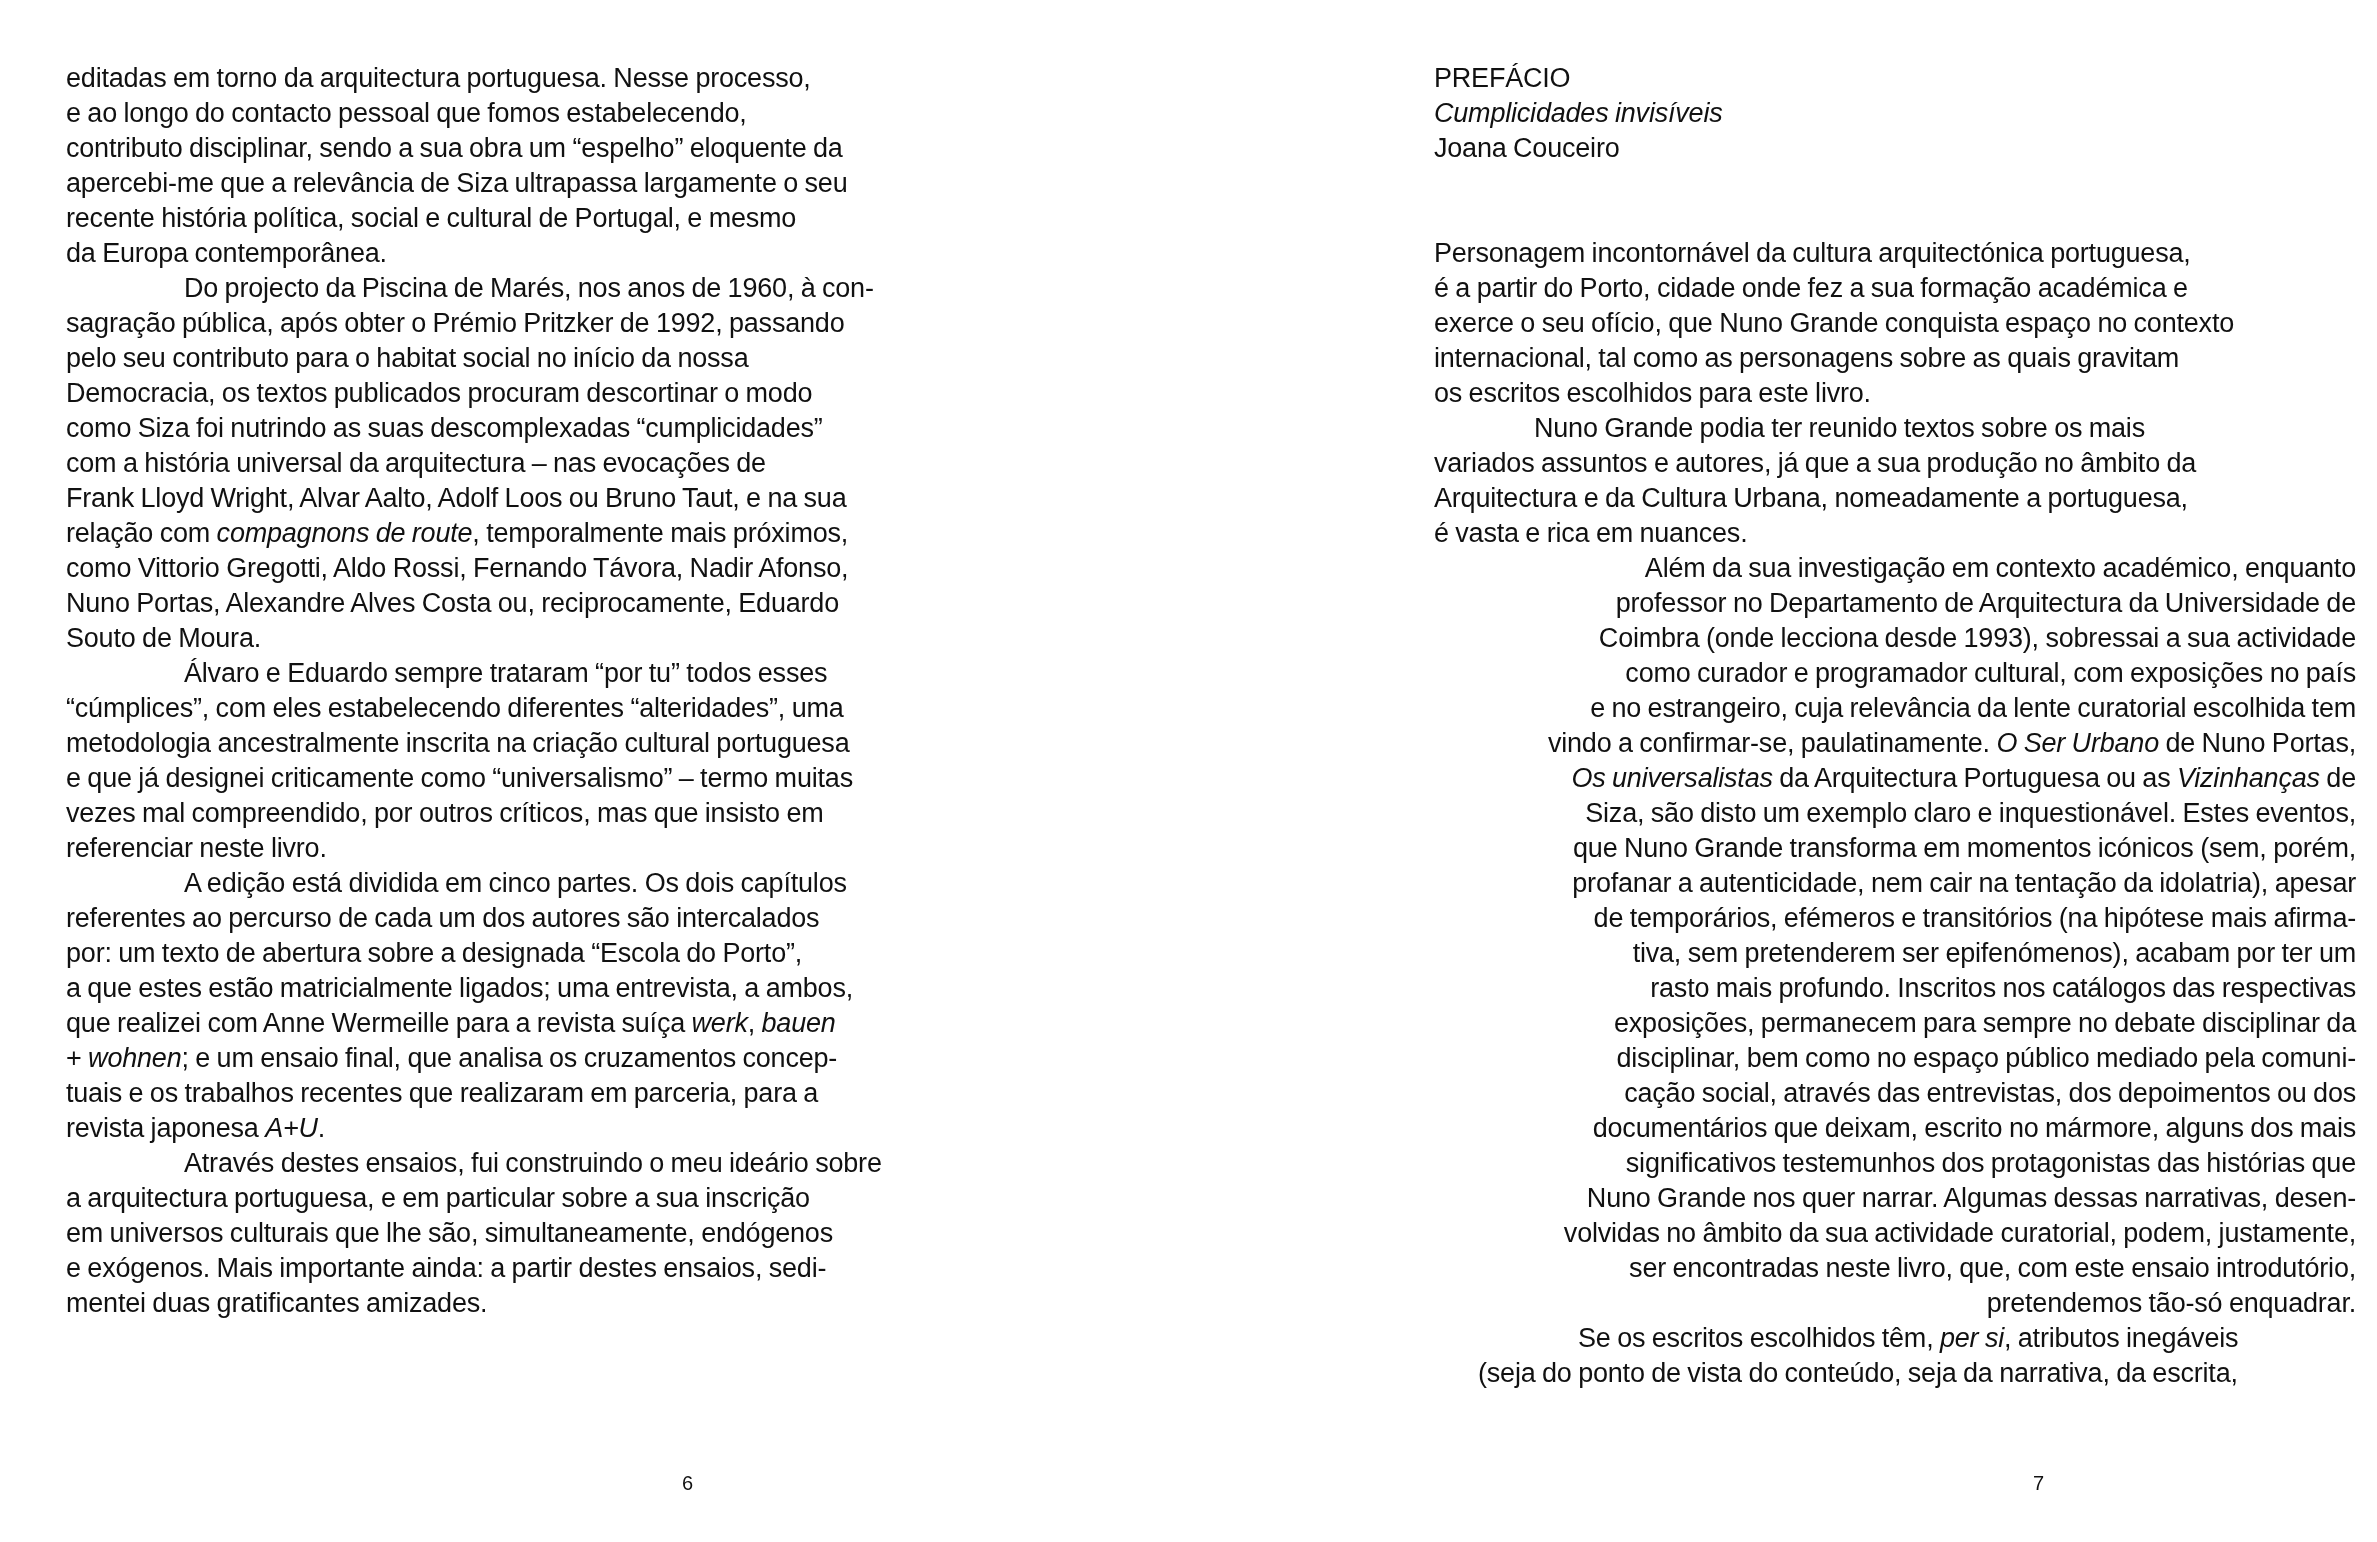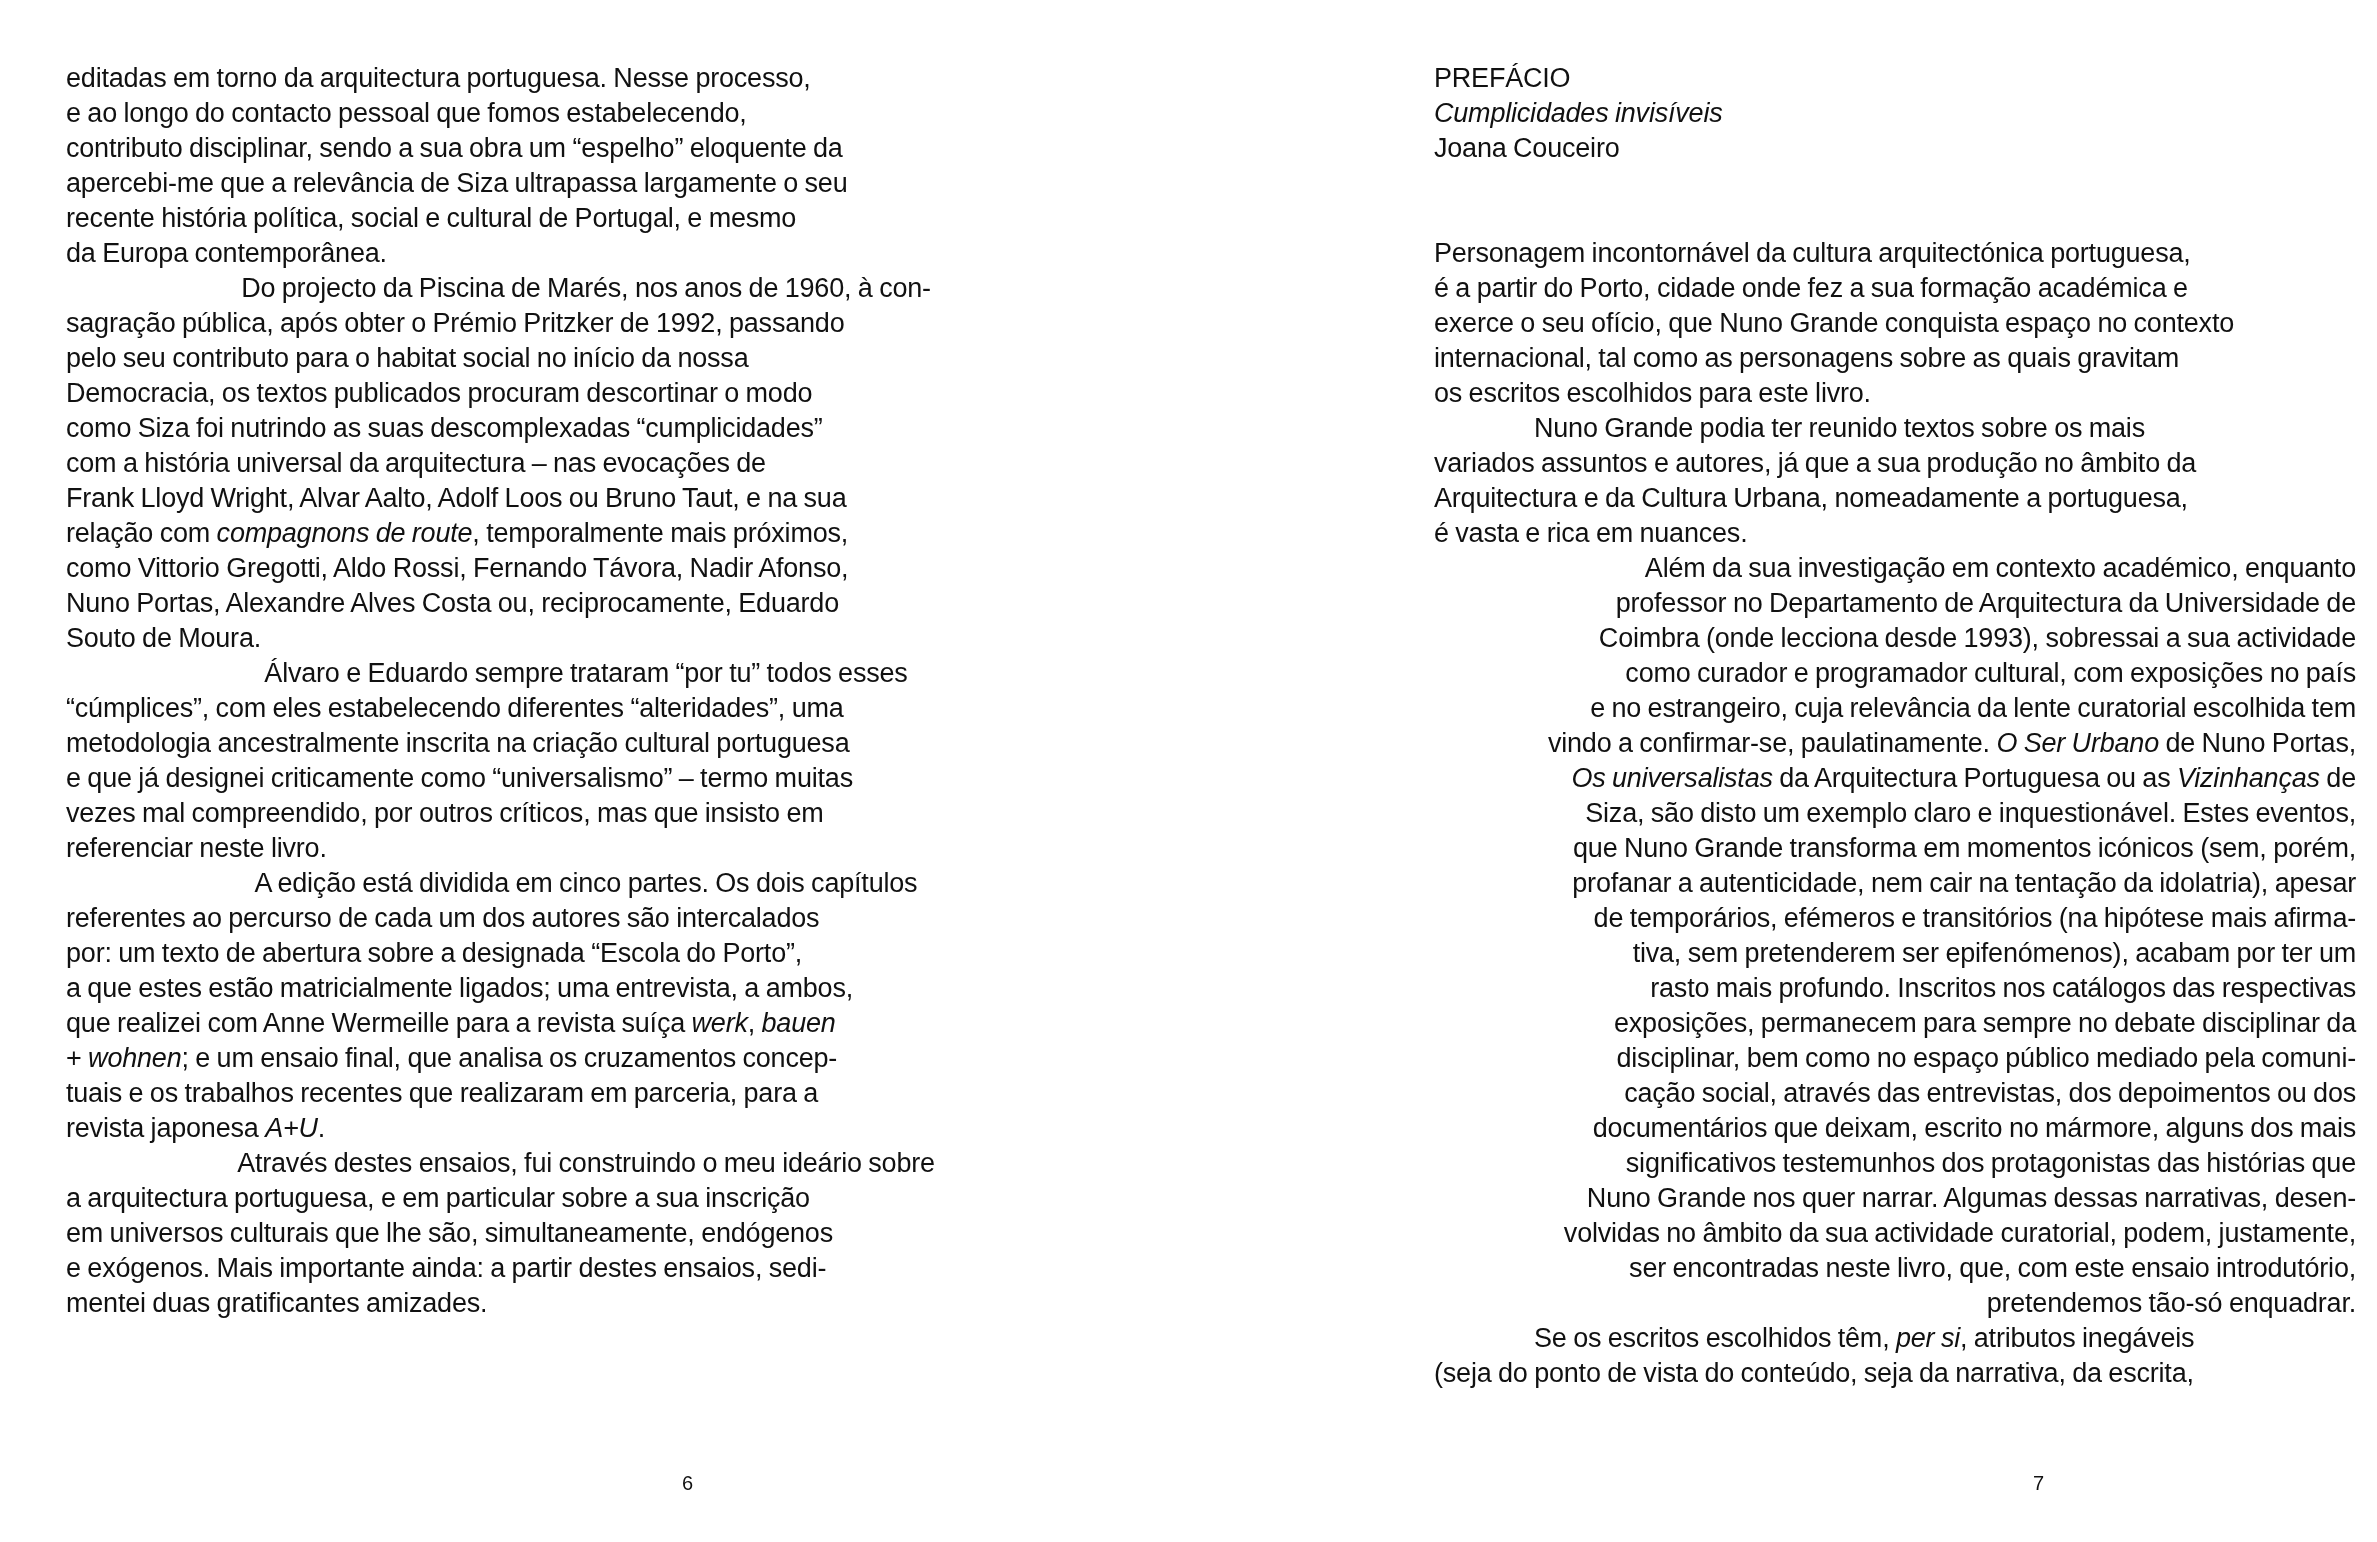--- a/index.html
+++ b/index.html
@@ -17,21 +17,21 @@
     position: absolute;
     top: 61px;
     font-size: 27px;
     line-height: 35px;
     letter-spacing: -0.2px;
     word-spacing: -0.8px;
   }
   .page.left .textblock { left: 66px; width: 922px; }
   .page.right .textblock { left: 245px; width: 922px; }
   .line { display: block; white-space: nowrap; height: 35px; }
-  .line.indent-l { padding-left: 118px; text-align: center; }
+  .line.indent-l { padding-left: 118px; }
   .line.indent-r { padding-left: 100px; }
   .blank { display: block; height: 35px; }
   em { font-style: italic; }
   .folio {
     position: absolute; top: 1472px;
     font-size: 20px; line-height: 23px; color: #111;
   }
   .page.left .folio { left: 682px; }
   .page.right .folio { left: 844px; }
 </style>
@@ -127,20 +127,20 @@
         <span class="line"><span>exposições, permanecem para sempre no debate disciplinar da</span></span>
         <span class="line"><span>disciplinar, bem como no espaço público mediado pela comuni-</span></span>
         <span class="line"><span>cação social, através das entrevistas, dos depoimentos ou dos</span></span>
         <span class="line"><span>documentários que deixam, escrito no mármore, alguns dos mais</span></span>
         <span class="line"><span>significativos testemunhos dos protagonistas das histórias que</span></span>
         <span class="line"><span>Nuno Grande nos quer narrar. Algumas dessas narrativas, desen-</span></span>
         <span class="line"><span>volvidas no âmbito da sua actividade curatorial, podem, justamente,</span></span>
         <span class="line"><span>ser encontradas neste livro, que, com este ensaio introdutório,</span></span>
         <span class="line"><span>pretendemos tão-só enquadrar.</span></span>
       </span>
-      <span style="display: block;">
+      <span style="display: block; margin-left: 44px;">
         <span class="line indent-r"><span>Se os escritos escolhidos têm, </span><em>per si</em><span>, atributos inegáveis</span></span>
         <span class="line"><span>(seja do ponto de vista do conteúdo, seja da narrativa, da escrita,</span></span>
       </span>
     </div>
   <div class="folio">7</div>
 </div>
 
 
 </body></html>

